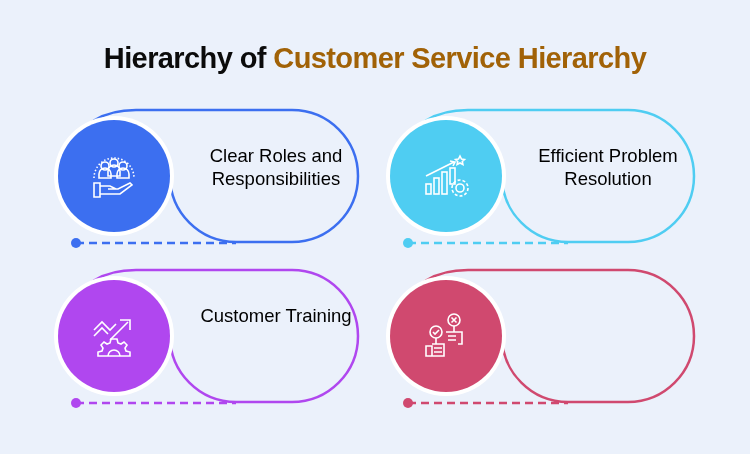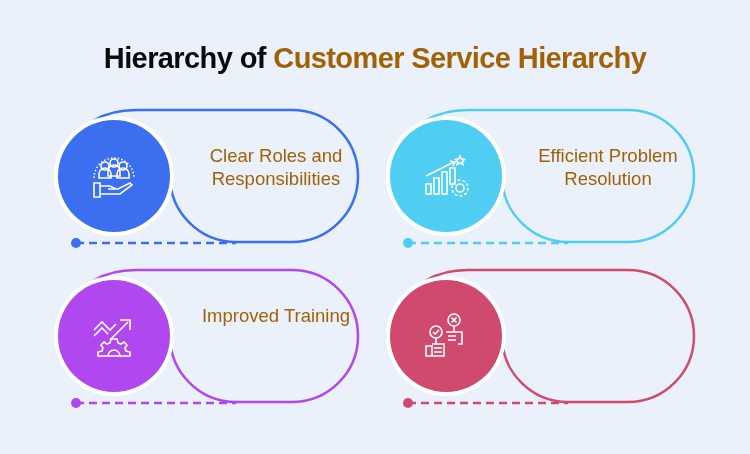--- a/index.html
+++ b/index.html
@@ -2,21 +2,21 @@
 <html><head>
 <meta charset="utf-8">
 <style>
   html,body{margin:0;padding:0;}
   body{width:750px;height:454px;background:#ebf1fb;position:relative;overflow:hidden;font-family:"Liberation Sans",sans-serif;}
   .title{position:absolute;top:42px;left:0;width:750px;text-align:center;font-size:29px;font-weight:bold;letter-spacing:-0.6px;color:#0b0b0b;}
   .title .hl{color:#a16207;}
   .card{position:absolute;width:330px;height:150px;}
   .card svg.frame{position:absolute;left:0;top:0;}
   .circle{position:absolute;left:12px;top:14px;width:112px;height:112px;border-radius:50%;display:flex;align-items:center;justify-content:center;}
-  .label{position:absolute;left:130px;top:38px;width:200px;text-align:center;font-size:18.5px;line-height:23px;color:#a16207;}
+  .label{position:absolute;left:130px;top:38px;width:200px;text-align:center;font-size:18.5px;line-height:23px;color:#000000;}
 </style>
 </head>
 <body>
 
 <div class="title"><span>Hierarchy of </span><span class="hl">Customer Service Hierarchy</span></div>
 
 <div class="card" style="left:46px;top:106px;--c:#3c6ff0;">
   <svg class="frame" width="330" height="150">
     <path d="M22 46 Q40 4 90 4 L246 4 A66 66 0 0 1 246 136 L190 136 A66 66 0 0 1 124 70" fill="none" stroke="#3c6ff0" stroke-width="2.5"></path>
     <line x1="30" y1="137" x2="190" y2="137" stroke="#3c6ff0" stroke-width="2.5" stroke-dasharray="8 5"></line>
@@ -70,21 +70,21 @@
   </svg>
   <div class="circle" style="background:#b047ef;box-shadow:0 0 0 4px #fff;">
     <svg width="52" height="52" viewBox="0 0 52 52" fill="none" stroke="#fff" stroke-width="1.6">
       <path d="M6 20 L14 12 L22 20 L28 14 M6 26 L14 18 L20 24"></path>
       <path d="M22 30 L40 12 M32 10 h10 v10"></path>
       <path d="M10 46 h32 v-4 l-4 -1 l-1 -3 l2 -3 l-3 -3 l-3 2 l-3 -1 l-1 -4 h-6 l-1 4 l-3 1 l-3 -2 l-3 3 l2 3 l-1 3 l-4 1 z"></path>
       <path d="M20 46 a6 6 0 0 1 12 0"></path>
     </svg>
   </div>
   <div class="label">
-      <div>Improved Training</div>
+      <div>Customer Training</div>
     </div>
 </div>
 
 <div class="card" style="left:378px;top:266px;">
   <svg class="frame" width="330" height="150">
     <path d="M22 46 Q40 4 90 4 L250 4 A66 66 0 0 1 250 136 L190 136 A66 66 0 0 1 124 70" fill="none" stroke="#d0496f" stroke-width="2.5"></path>
     <line x1="30" y1="137" x2="190" y2="137" stroke="#d0496f" stroke-width="2.5" stroke-dasharray="8 5"></line>
     <circle cx="30" cy="137" r="5" fill="#d0496f"></circle>
   </svg>
   <div class="circle" style="background:#d0496f;box-shadow:0 0 0 4px #fff;">

